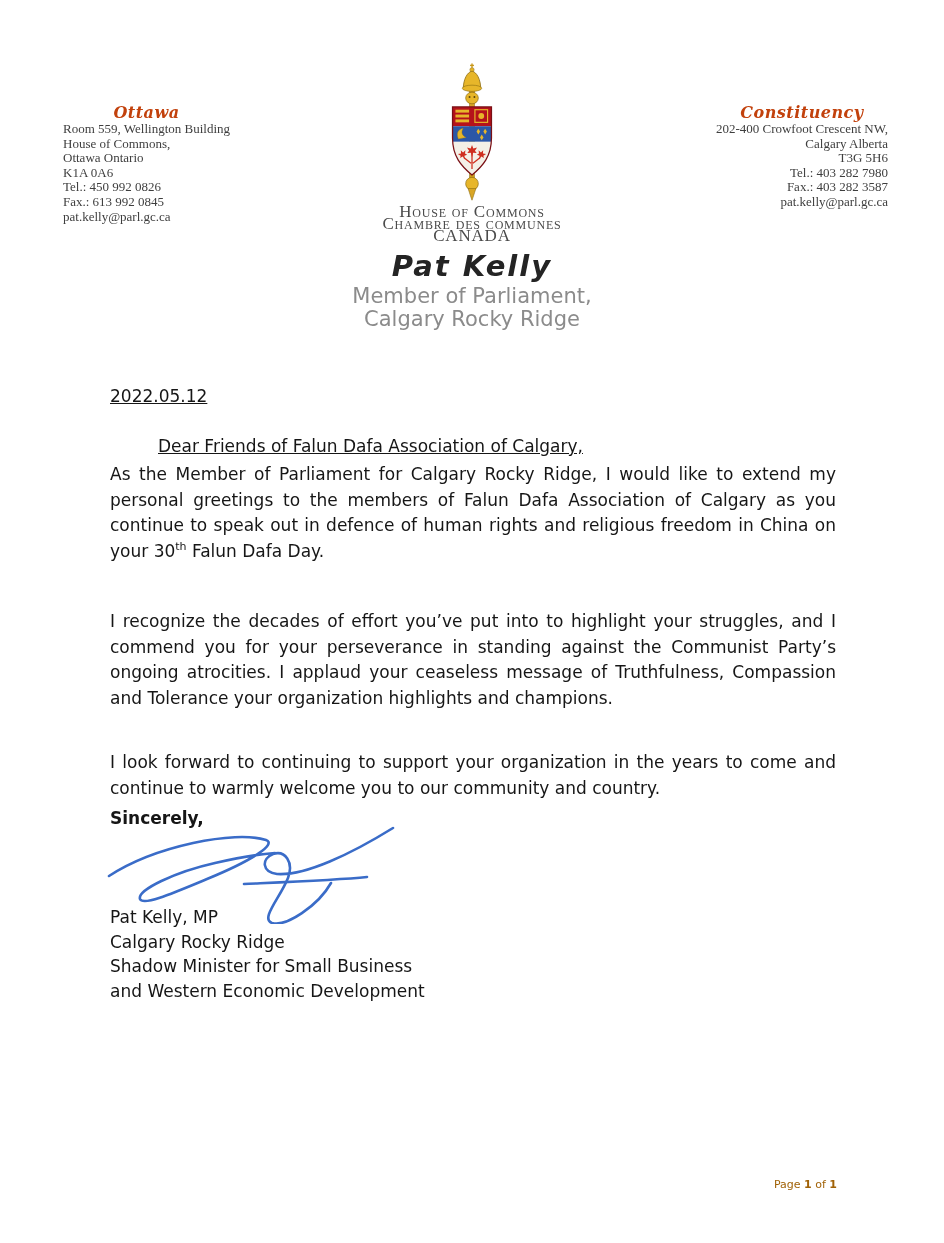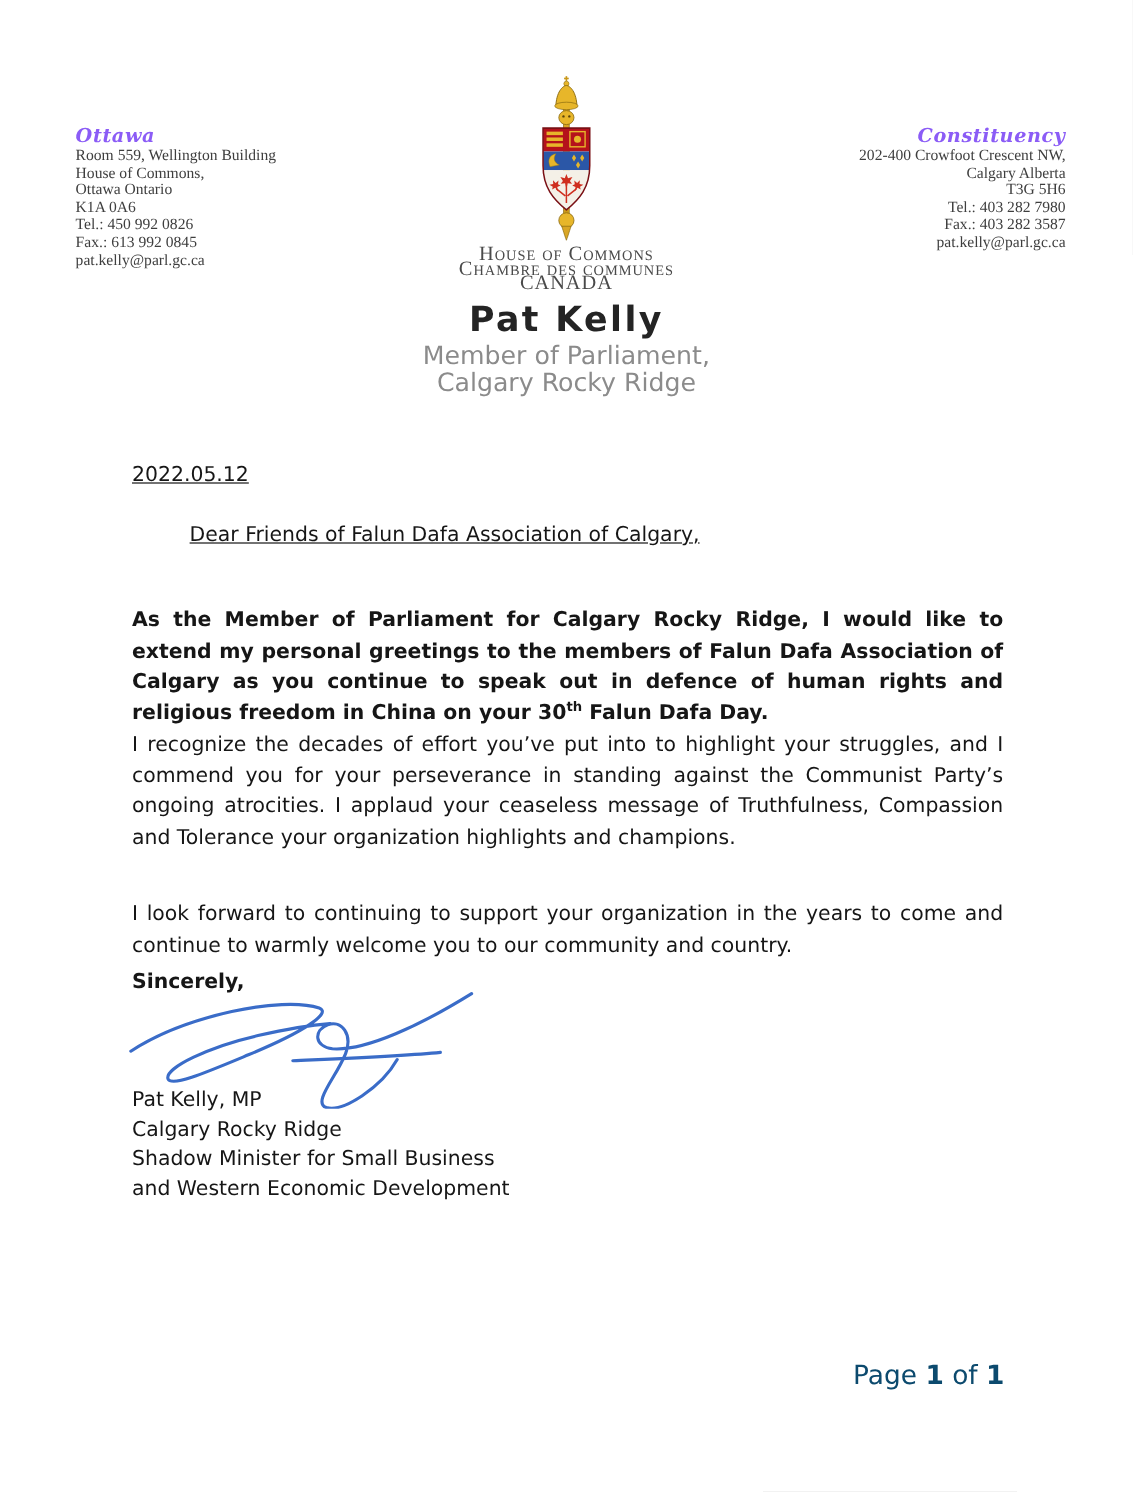--- a/index.html
+++ b/index.html
@@ -17,34 +17,34 @@
     position:absolute;
     font-family:"Liberation Serif","DejaVu Serif",serif;
     font-size:13px;line-height:14.6px;color:#3e3e3e;
   }
   .addr.left{left:63px;top:103px;text-align:left;}
   .addr.right{right:56px;top:103px;text-align:right;}
   .script-label{
     font-family:"DejaVu Serif",serif;
     font-style:italic;font-weight:bold;
     font-size:16px;line-height:19px;
-    color:#8b5cf6;letter-spacing:.5px;
+    color:#c2410c;letter-spacing:.5px;text-align:center;
   }
   .crest{position:absolute;left:422px;top:62px;width:100px;height:146px;}
   .crest-caption{
     position:absolute;left:322px;top:206px;width:300px;
     text-align:center;
     font-family:"Liberation Serif","DejaVu Serif",serif;
     color:#4a4a4a;font-size:17px;line-height:12.2px;letter-spacing:.8px;
   }
   .crest-caption .sc{font-variant:small-caps;}
   .mp-name{
     position:absolute;left:272px;top:249px;width:400px;
     text-align:center;
-    font-size:29px;font-weight:bold;
+    font-size:29px;font-style:italic;font-weight:bold;
     letter-spacing:2px;color:#242424;
   }
   .mp-title{
     position:absolute;left:272px;top:285px;width:400px;
     text-align:center;
     font-size:21px;line-height:23px;color:#8b8b8b;
   }
   
   .bodytext{
     position:absolute;left:110px;width:726px;
@@ -53,22 +53,22 @@
   }
   .noj{text-align:left;text-decoration:underline;}
   sup{font-size:11px;line-height:0;}
   .closing{position:absolute;left:110px;top:808px;font-size:17px;color:#161616;font-weight:bold;}
   .signature{position:absolute;left:103px;top:822px;width:302px;height:102px;}
   .signer{
     position:absolute;left:110px;top:905px;
     font-size:17px;line-height:24.7px;color:#161616;
   }
   .footer{
-    position:absolute;right:107px;top:1134px;
-    font-size:22px;color:#0c4a6e;
+    position:absolute;right:107px;top:1178px;
+    font-size:11px;color:#a16207;
   }
   .footer b{font-weight:bold;}
 </style>
 </head>
 <body>
 
 <div class="page">
 
   <div class="addr left">
     <div class="script-label">Ottawa</div>
@@ -148,21 +148,21 @@
   <div class="mp-name">Pat Kelly</div>
   <div class="mp-title">
     <div>Member of Parliament,</div>
     <div>Calgary Rocky Ridge</div>
   </div>
 
   <div class="bodytext noj" style="top:384px;">2022.05.12</div>
 
   <div class="bodytext noj" style="top:434px;margin-left:48px;">Dear Friends of Falun Dafa Association of Calgary,</div>
 
-  <div class="bodytext" style="top:505px;font-weight:bold;"><span>As the Member of Parliament for Calgary Rocky Ridge, I would like to extend my personal greetings to the members of Falun Dafa Association of Calgary as you continue to speak out in defence of human rights and religious freedom in China on your 30</span><sup>th</sup><span> Falun Dafa Day.</span></div>
+  <div class="bodytext" style="top:462px;"><span>As the Member of Parliament for Calgary Rocky Ridge, I would like to extend my personal greetings to the members of Falun Dafa Association of Calgary as you continue to speak out in defence of human rights and religious freedom in China on your 30</span><sup>th</sup><span> Falun Dafa Day.</span></div>
 
   <div class="bodytext" style="top:609px;">I recognize the decades of effort you’ve put into to highlight your struggles, and I commend you for your perseverance in standing against the Communist Party’s ongoing atrocities. I applaud your ceaseless message of Truthfulness, Compassion and Tolerance your organization highlights and champions.</div>
 
   <div class="bodytext" style="top:750px;">I look forward to continuing to support your organization in the years to come and continue to warmly welcome you to our community and country.</div>
 
   <div class="closing">Sincerely,</div>
 
   <div class="signature">
     <svg viewBox="0 0 302 102" width="302" height="102" xmlns="http://www.w3.org/2000/svg">
       <g fill="none" stroke="#3a6cc8" stroke-width="2.6" stroke-linecap="round" stroke-linejoin="round">

